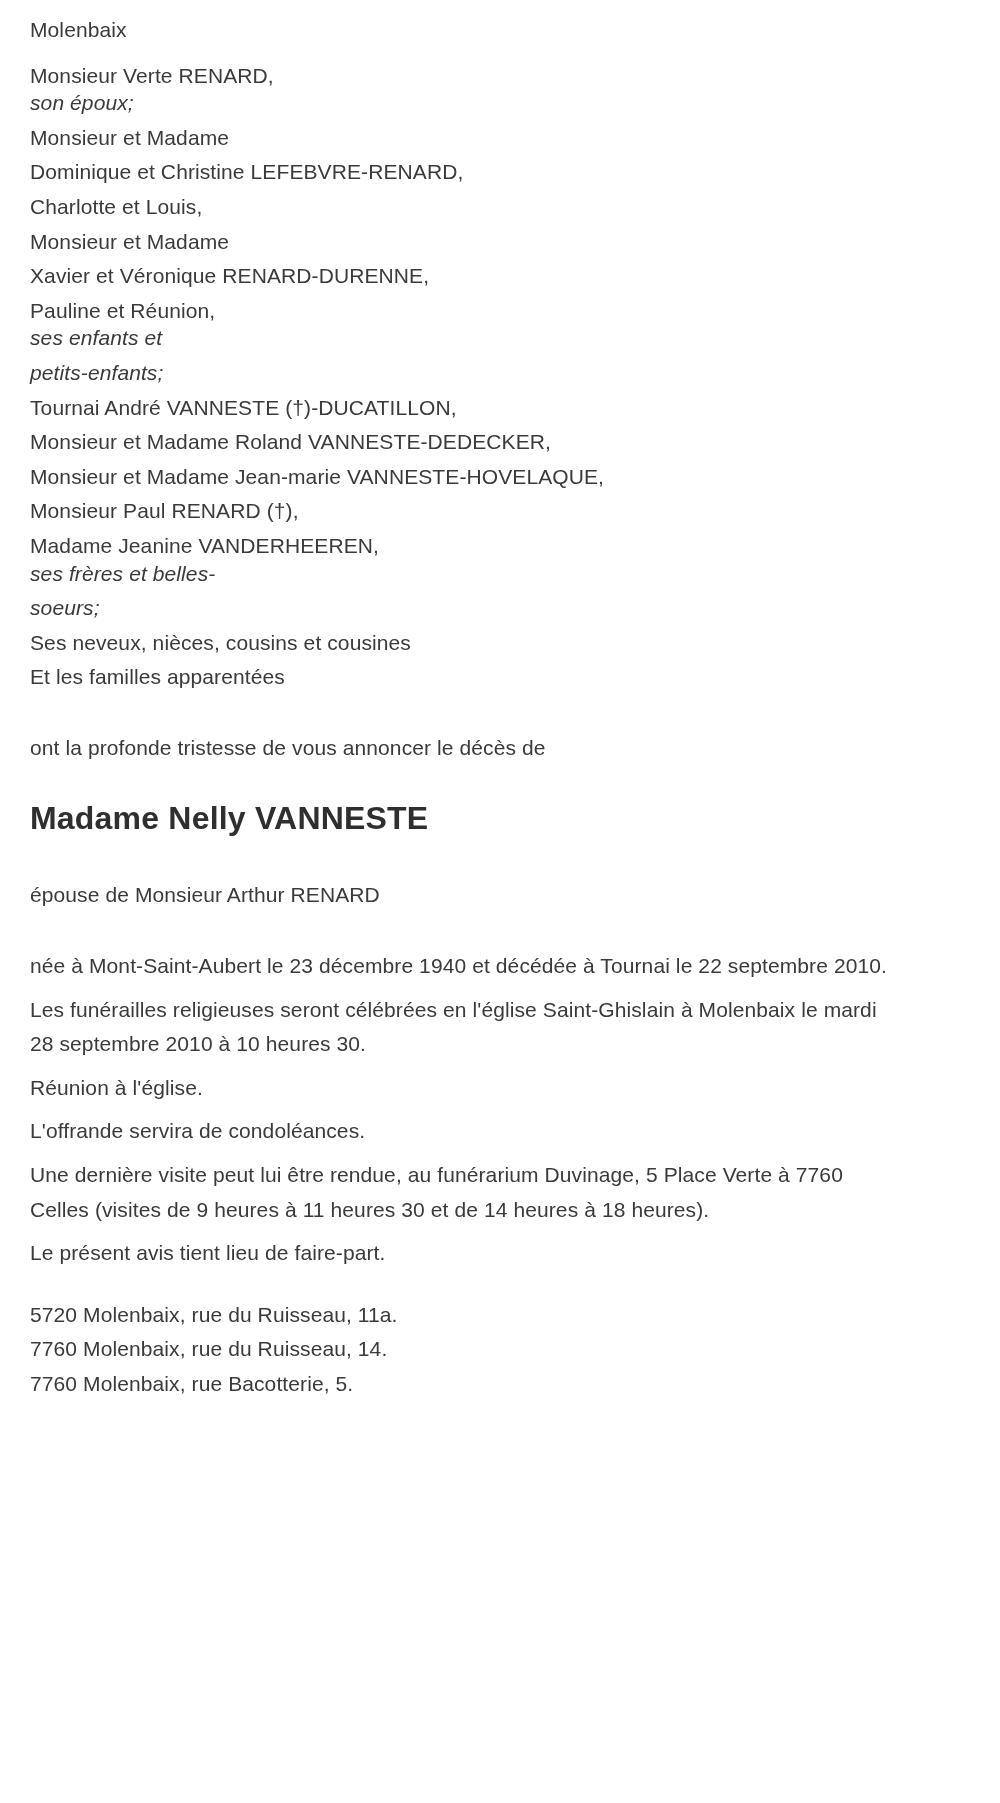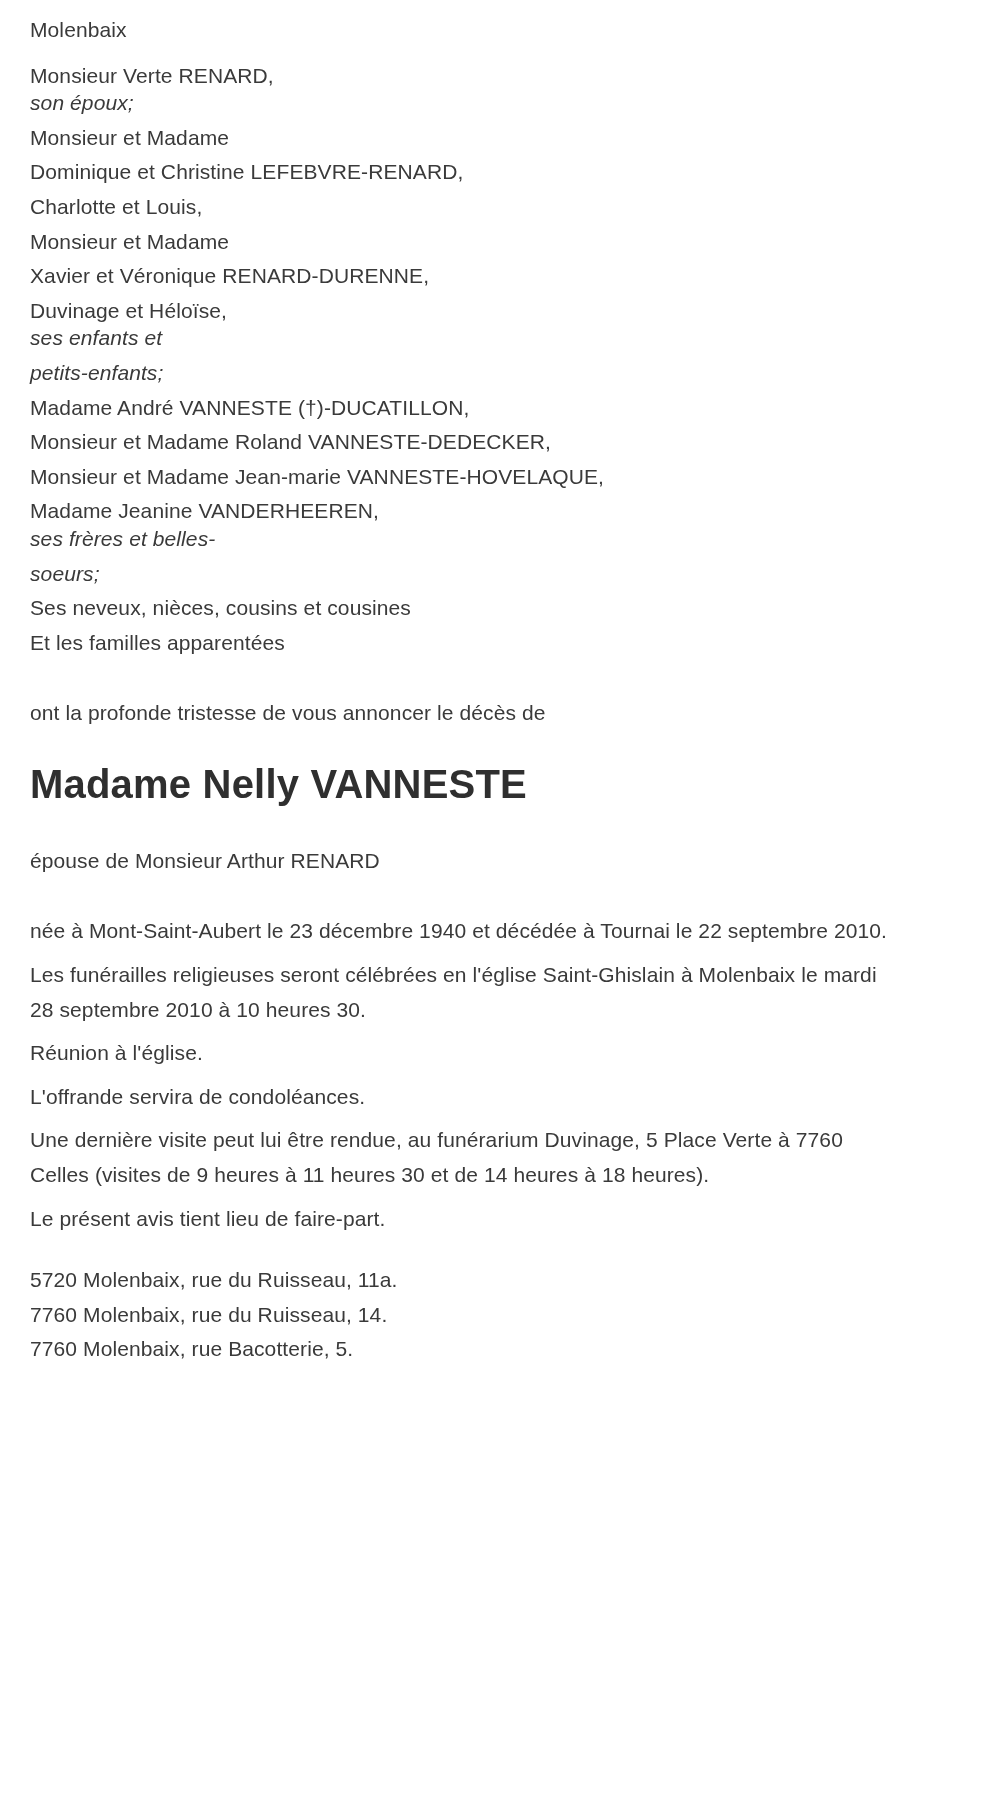--- a/index.html
+++ b/index.html
@@ -36,21 +36,21 @@
     margin-bottom: 0;
     white-space: pre-line;
   }
   .block.blank {
     height: 27px;
   }
   .block.paragraph {
     margin-top: 9px;
   }
   .block.title {
-    font-size: 40px;
+    font-size: 32px;
     line-height: 44px;
     font-weight: 700;
     color: #2f2f2f;
     margin-top: 4px;
     margin-bottom: 2px;
     letter-spacing: 0.2px;
   }
 </style>
 </head>
 <body>
@@ -58,26 +58,27 @@
 <main class="page">
   <div>
       <div class="block line">Molenbaix</div>
       <div class="block line">Monsieur Verte RENARD,</div>
       <div class="block attribution">son époux;</div>
       <div class="block line">Monsieur et Madame</div>
       <div class="block line">Dominique et Christine LEFEBVRE-RENARD,</div>
       <div class="block line">Charlotte et Louis,</div>
       <div class="block line">Monsieur et Madame</div>
       <div class="block line">Xavier et Véronique RENARD-DURENNE,</div>
-      <div class="block line">Duvinage et Héloïse,</div>
+      <div class="block line">Pauline et Réunion,</div>
       <div class="block attribution">ses enfants et
 petits-enfants;</div>
-      <div class="block line">Madame André VANNESTE (†)-DUCATILLON,</div>
+      <div class="block line">Tournai André VANNESTE (†)-DUCATILLON,</div>
       <div class="block line">Monsieur et Madame Roland VANNESTE-DEDECKER,</div>
       <div class="block line">Monsieur et Madame Jean-marie VANNESTE-HOVELAQUE,</div>
+      <div class="block line">Monsieur Paul RENARD (†),</div>
       <div class="block line">Madame Jeanine VANDERHEEREN,</div>
       <div class="block attribution">ses frères et belles-
 soeurs;</div>
       <div class="block line">Ses neveux, nièces, cousins et cousines</div>
       <div class="block line">Et les familles apparentées</div>
       <div class="block blank"></div>
       <div class="block paragraph">ont la profonde tristesse de vous annoncer le décès de</div>
       <div class="block blank"></div>
       <div class="block title">Madame Nelly VANNESTE</div>
       <div class="block blank"></div>

